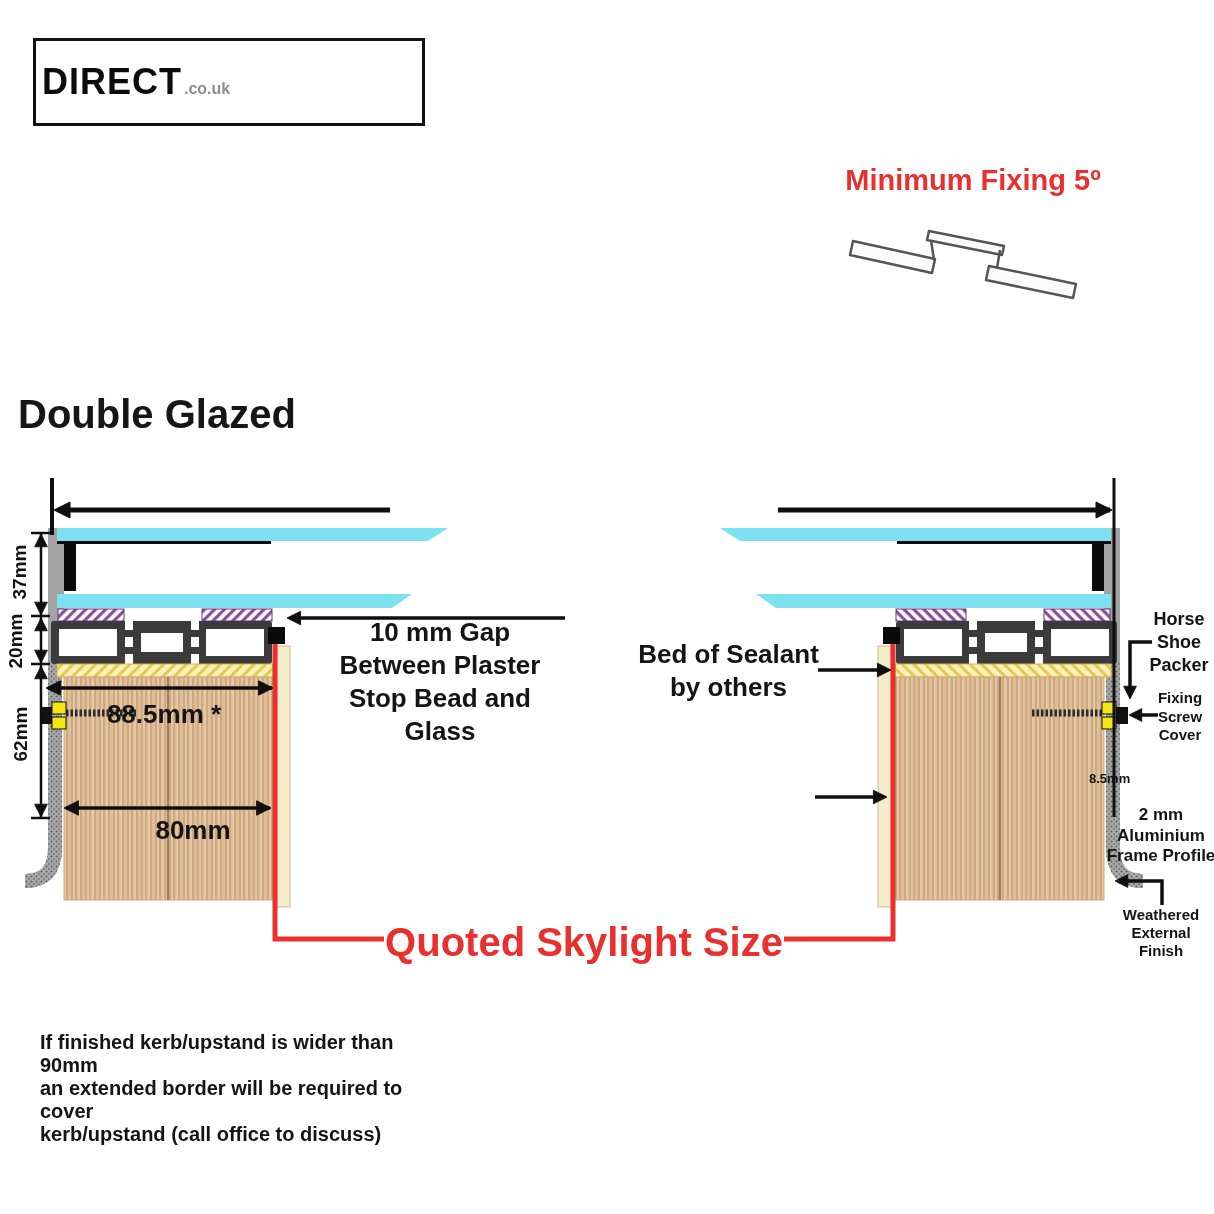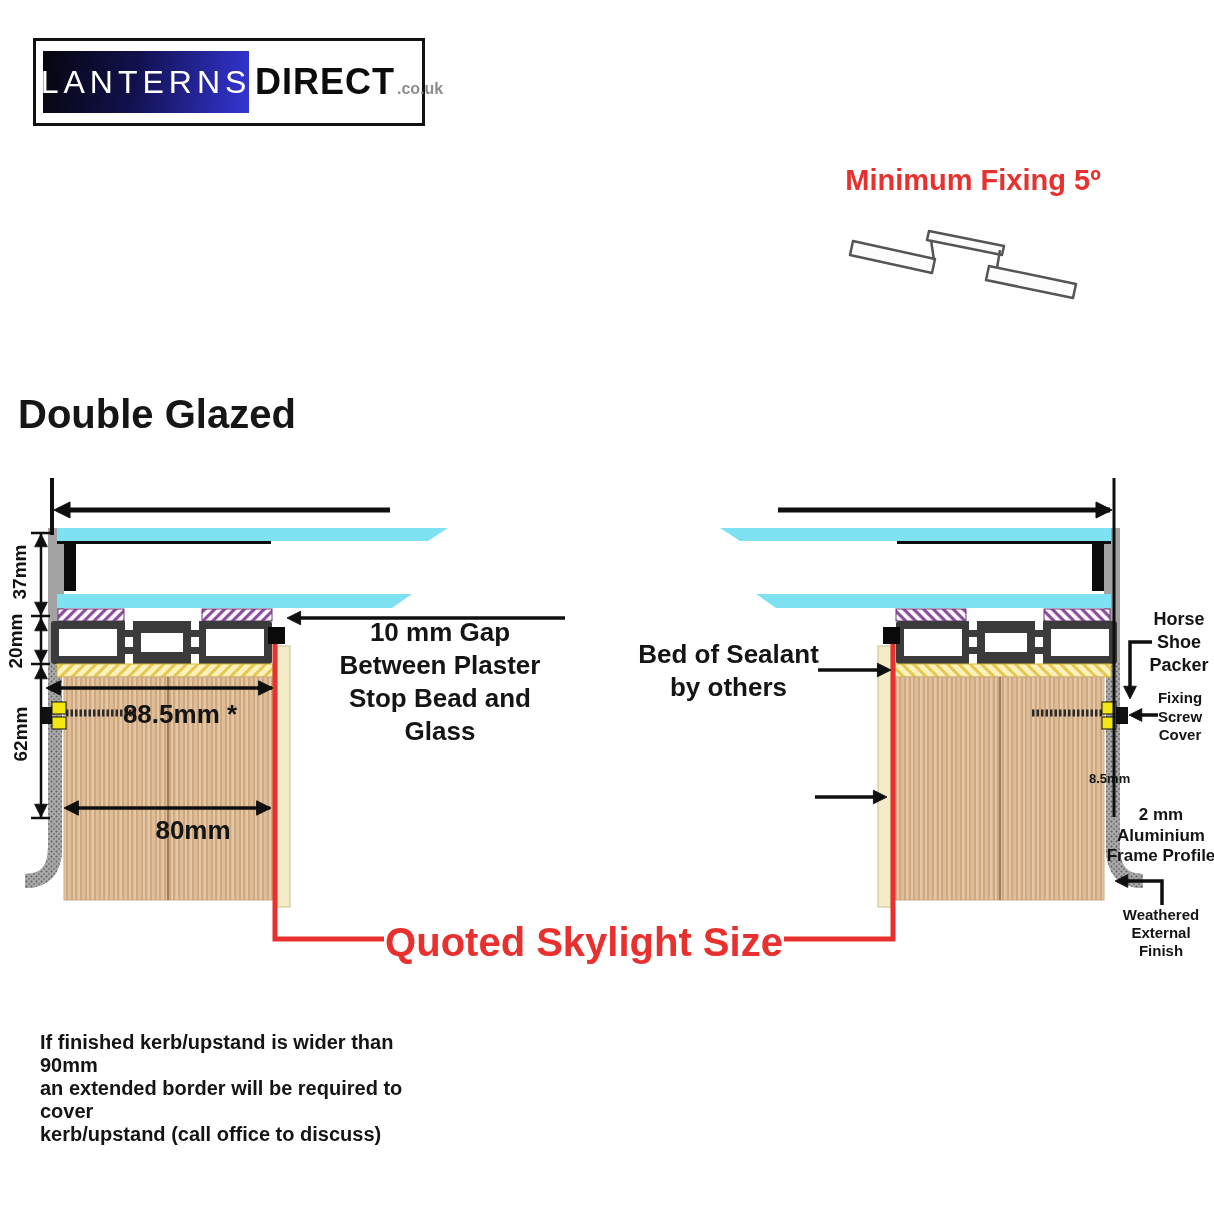--- a/index.html
+++ b/index.html
@@ -19,41 +19,38 @@
   .logo-tld{color:#8d8d8d;font-size:16px;font-weight:700;margin-left:2px;}
   
   .minpitch{position:absolute;left:818px;top:164px;width:310px;text-align:center;
             font-size:29px;font-weight:800;color:#e8312f;}
   .title{position:absolute;left:18px;top:392px;font-size:40px;font-weight:800;color:#161616;}
   .efs{left:389px;top:483px;width:390px;font-size:35px;font-weight:800;}
   .quoted{left:384px;top:917px;width:400px;font-size:40px;font-weight:800;color:#e8312f;}
   .gap{left:330px;top:616px;width:220px;font-size:26px;line-height:33px;}
   .sealant{left:616px;top:638px;width:225px;font-size:26px;line-height:33px;}
   .plaster{left:598px;top:784px;width:225px;font-size:26px;}
-  .d885{left:92px;top:698px;width:144px;font-size:26px;margin-left:16px;}
+  .d885{left:92px;top:698px;width:144px;font-size:26px;}
   .d80{left:85px;top:814px;width:160px;font-size:26px;margin-left:28px;}
   .vdim{position:absolute;width:70px;height:24px;line-height:24px;text-align:center;
         transform:rotate(-90deg);font-size:19px;font-weight:700;}
   .d37{left:-15px;top:560px;} .d20{left:-19px;top:629px;} .d62{left:-14px;top:722px;}
   .horse{left:1134px;top:608px;width:90px;font-size:18px;line-height:23px;}
   .fixscrew{left:1140px;top:689px;width:80px;font-size:15px;line-height:18.5px;}
   .d85{left:1089px;top:771px;width:80px;font-size:13px;text-align:left;}
   .profnote{left:1104px;top:805px;width:114px;font-size:17px;line-height:20.5px;}
   .weathered{left:1106px;top:906px;width:110px;font-size:15px;line-height:18px;}
   .footnote{left:40px;top:1031px;width:395px;font-size:20px;line-height:23px;text-align:left;}
 </style>
 </head>
 <body>
 
 <div class="canvas">
 
   <div class="logo">
-    <div class="logo-grad">
-      <span class="logo-lanterns">LANTERNS</span>
-    </div>
     <div class="logo-right">
       <span class="logo-direct">DIRECT</span>
       <span class="logo-tld">.co.uk</span>
     </div>
   </div>
 
   <div class="minpitch">Minimum Fixing 5º</div>
 
   <div class="title">Double Glazed</div>
 

